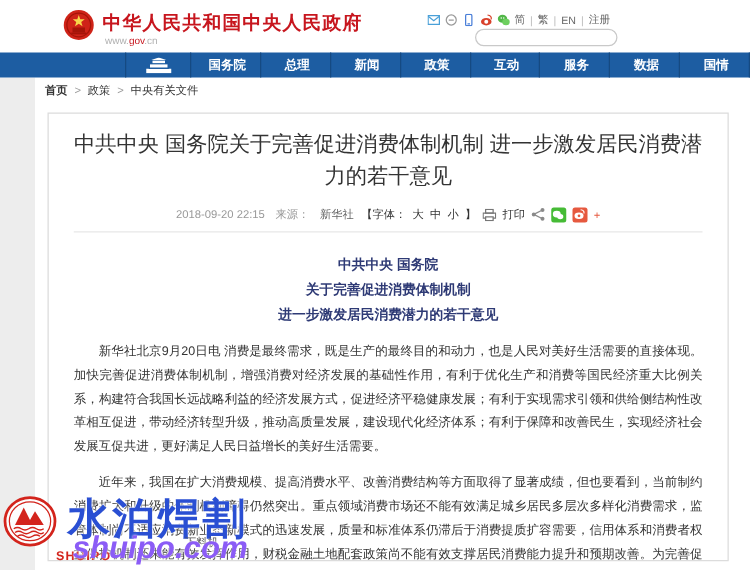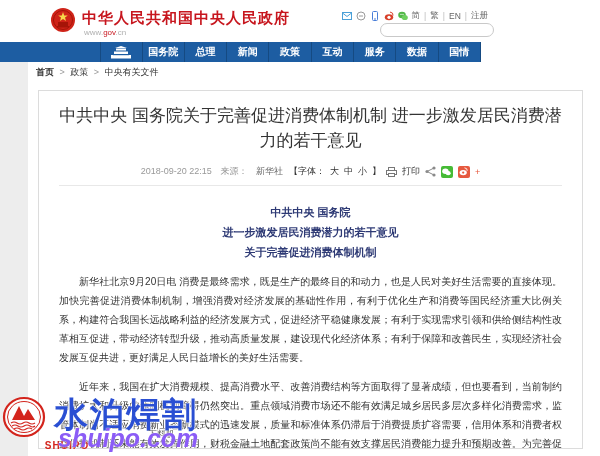--- a/index.html
+++ b/index.html
@@ -19,21 +19,21 @@
   .utils-top { position:absolute; top:10px; right:112px; display:flex; align-items:center; gap:4px; font-size:8.5px; color:#666; }
   .utils-top .sep { color:#bbb; }
   .utils-top a { color:#666; text-decoration:none; }
   .uicon { display:inline-block; width:10px; height:10px; }
 
   .searchbox { position:absolute; top:23px; right:106px; width:114px; height:14px; border:1px solid #c9c9c9; border-radius:8px; background:#fff; display:flex; align-items:center; }
   .searchbox input { flex:1; border:none; outline:none; background:transparent; font-size:8px; padding:0 4px; height:12px; color:#333; }
   .searchbox .mag { width:10px; height:10px; margin-right:4px; }
 
   
-  .nav { position:absolute; left:0; top:42px; width:481px; height:20px; background:#1d5da2; display:flex; padding-left:100px;justify-content:space-between; }
+  .nav { position:absolute; left:0; top:42px; width:600px; height:20px; background:#1d5da2; display:flex; padding-left:100px;justify-content:space-between; }
   .nav-cell { width:53px; height:20px; display:flex; align-items:center; justify-content:center; color:#fff; font-size:10px; font-weight:bold; border-right:1px solid #154a82; cursor:pointer; }
   .nav-cell:first-child { border-left:1px solid #154a82; }
 
   
   .crumbs { position:absolute; left:36px; top:66px; font-size:9px; color:#333; }
   .crumbs .home { font-weight:bold; }
   .crumbs .csep { color:#999; margin:0 3px; }
 
   
   .box { position:absolute; left:38px; top:90px; width:545px; height:359px; background:#fff; border:1px solid #dcdcdc; padding:0 20px; overflow:hidden; }
@@ -192,22 +192,22 @@
           </svg>
         </span>
         <span class="plus">+</span>
       </div>
     </div>
 
     <div class="divider"></div>
 
     <div class="doc-head-wrap">
       <div class="doc-head">中共中央 国务院</div>
+      <div class="doc-head">关于完善促进消费体制机制</div>
       <div class="doc-head">进一步激发居民消费潜力的若干意见</div>
-      <div class="doc-head">关于完善促进消费体制机制</div>
     </div>
 
     <p class="para">新华社北京9月20日电 消费是最终需求，既是生产的最终目的和动力，也是人民对美好生活需要的直接体现。加快完善促进消费体制机制，增强消费对经济发展的基础性作用，有利于优化生产和消费等国民经济重大比例关系，构建符合我国长远战略利益的经济发展方式，促进经济平稳健康发展；有利于实现需求引领和供给侧结构性改革相互促进，带动经济转型升级，推动高质量发展，建设现代化经济体系；有利于保障和改善民生，实现经济社会发展互促共进，更好满足人民日益增长的美好生活需要。</p>
     <p class="para">近年来，我国在扩大消费规模、提高消费水平、改善消费结构等方面取得了显著成绩，但也要看到，当前制约消费扩大和升级的体制机制障碍仍然突出。重点领域消费市场还不能有效满足城乡居民多层次多样化消费需求，监管体制尚不适应消费新业态新模式的迅速发展，质量和标准体系仍滞后于消费提质扩容需要，信用体系和消费者权益保护机制还未能有效发挥作用，财税金融土地配套政策尚不能有效支撑居民消费能力提升和预期改善。为完善促进消费体制机制，进一步激发居民消费潜力，现提出以</p>
   </div>
 
   <div class="wm">
     <svg class="wm-logo" viewBox="0 0 44 42">
       <ellipse cx="22" cy="21" rx="20" ry="19" fill="#fff" fill-opacity="0.85" stroke="#d3241c" stroke-width="2.2"></ellipse>
       <ellipse cx="22" cy="21" rx="16.5" ry="15.5" fill="none" stroke="#d3241c" stroke-width="1"></ellipse>

